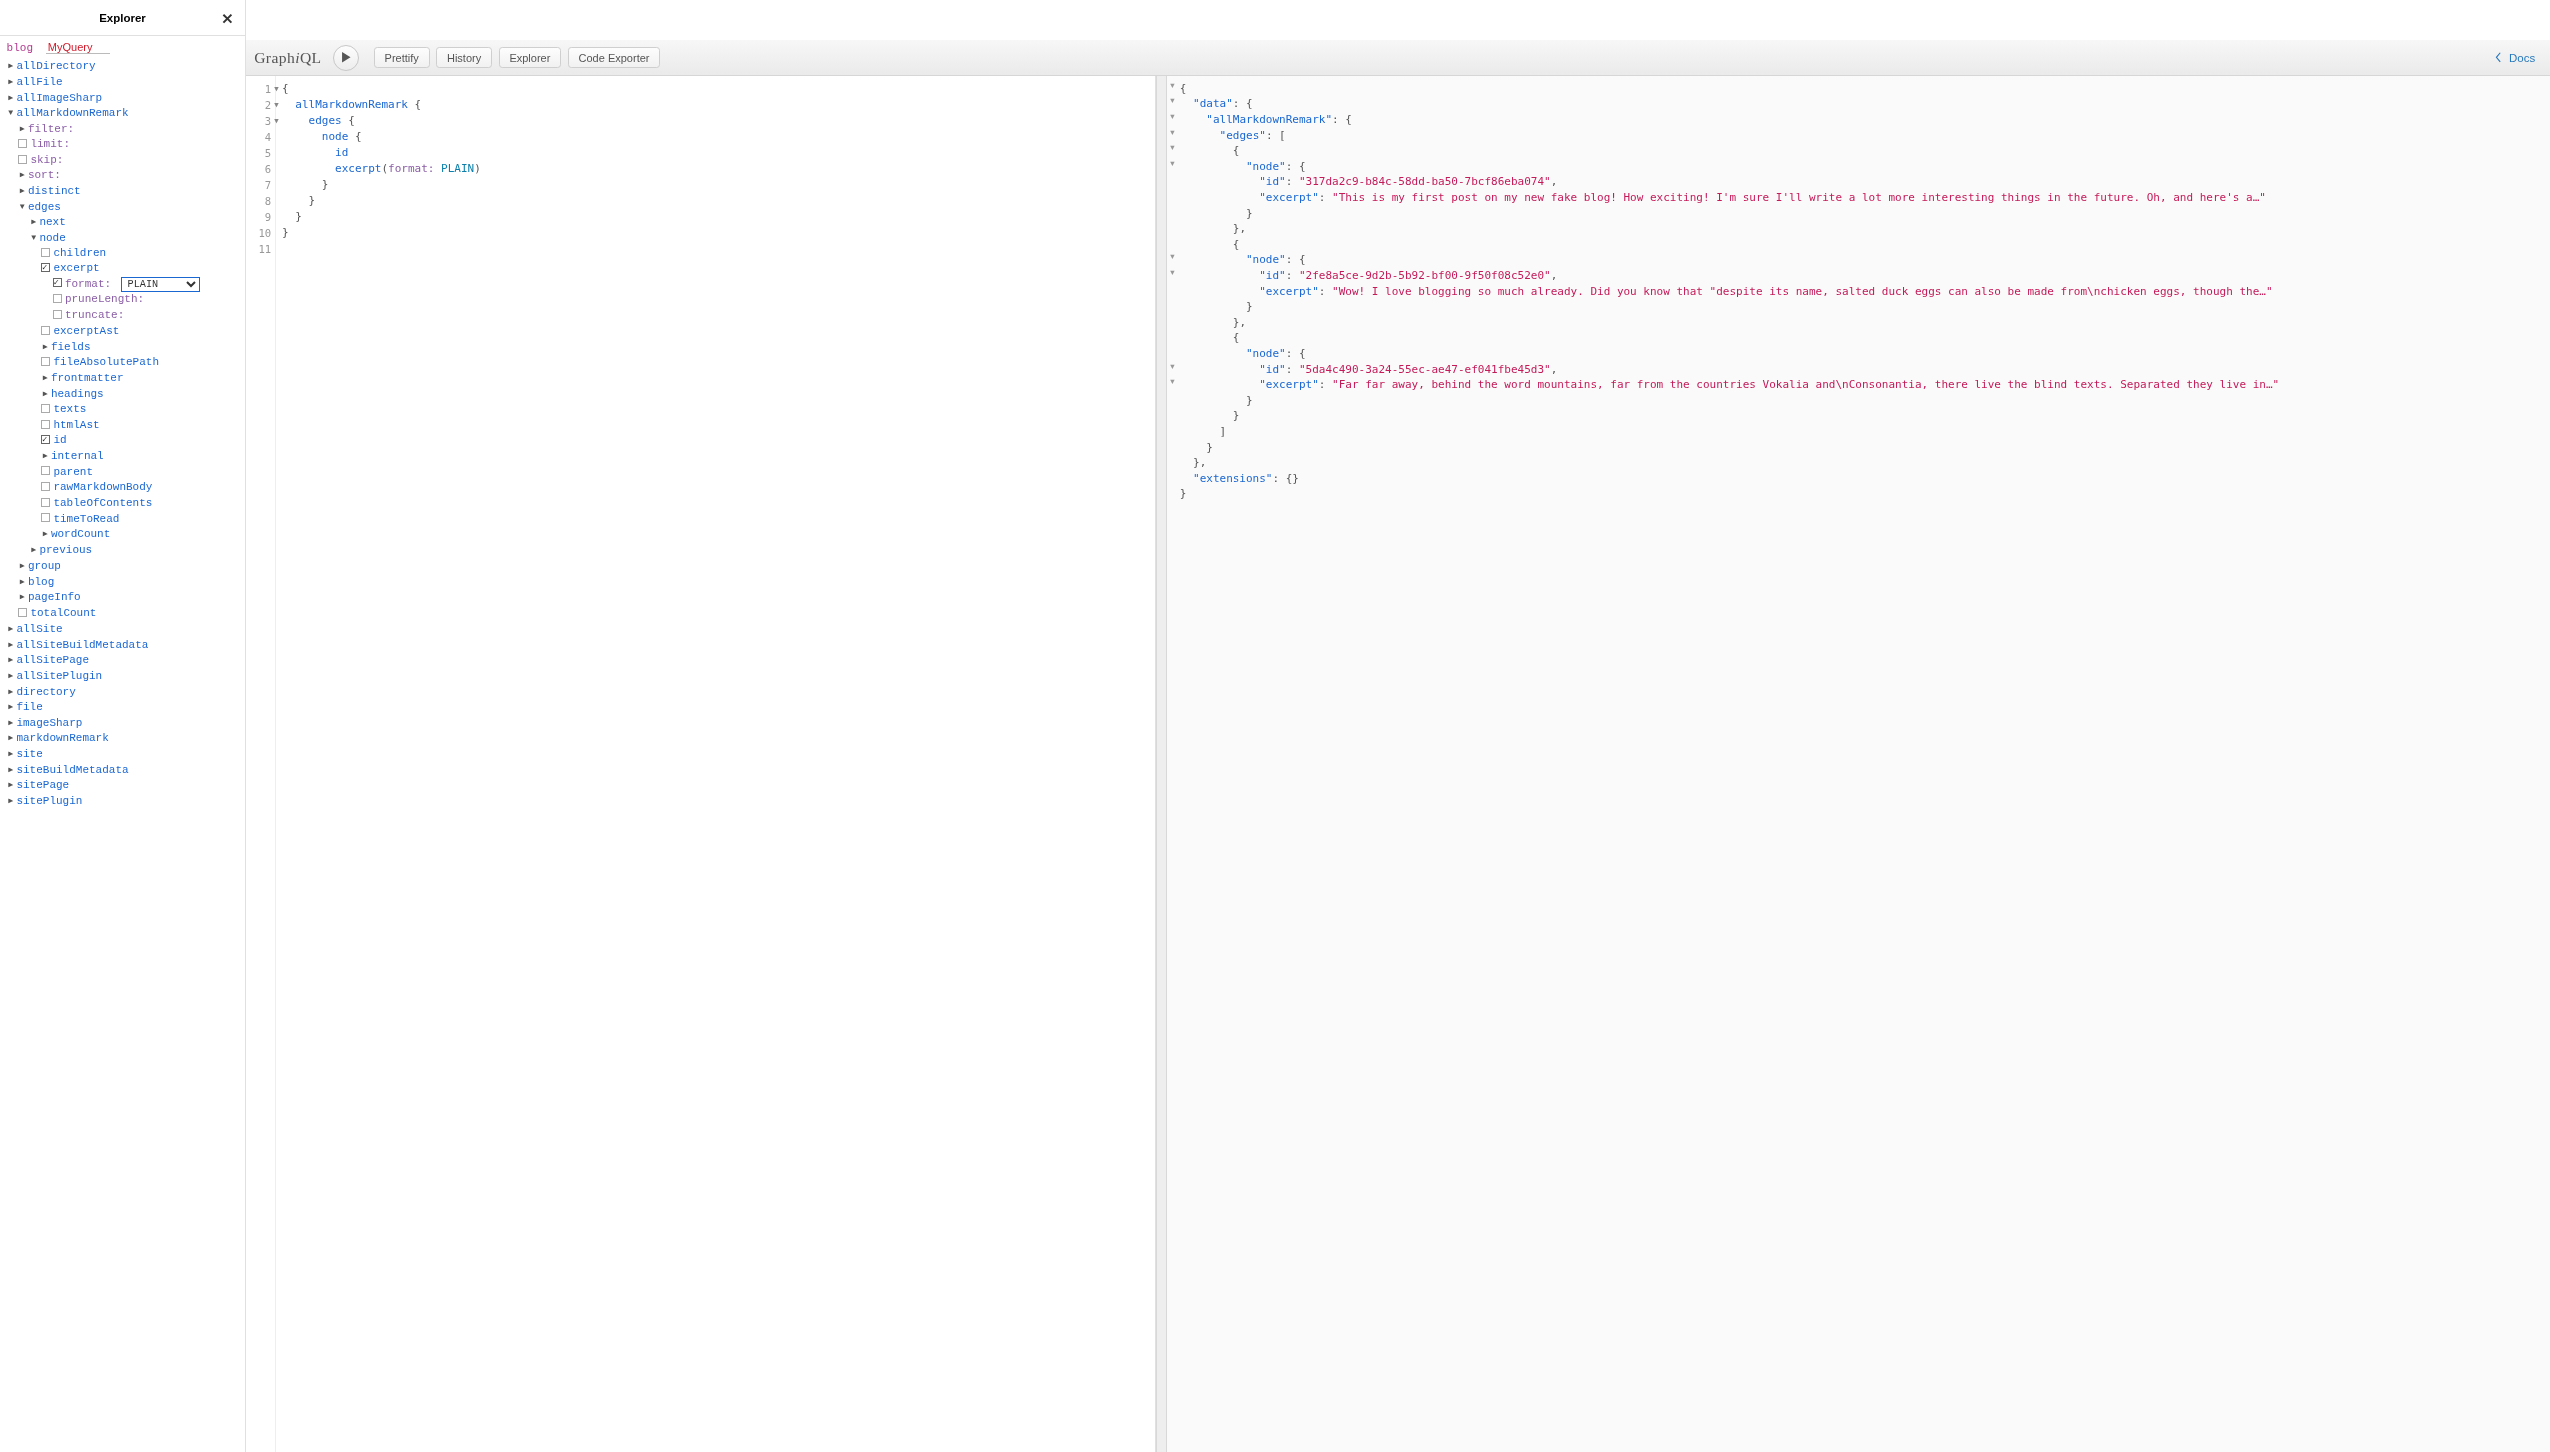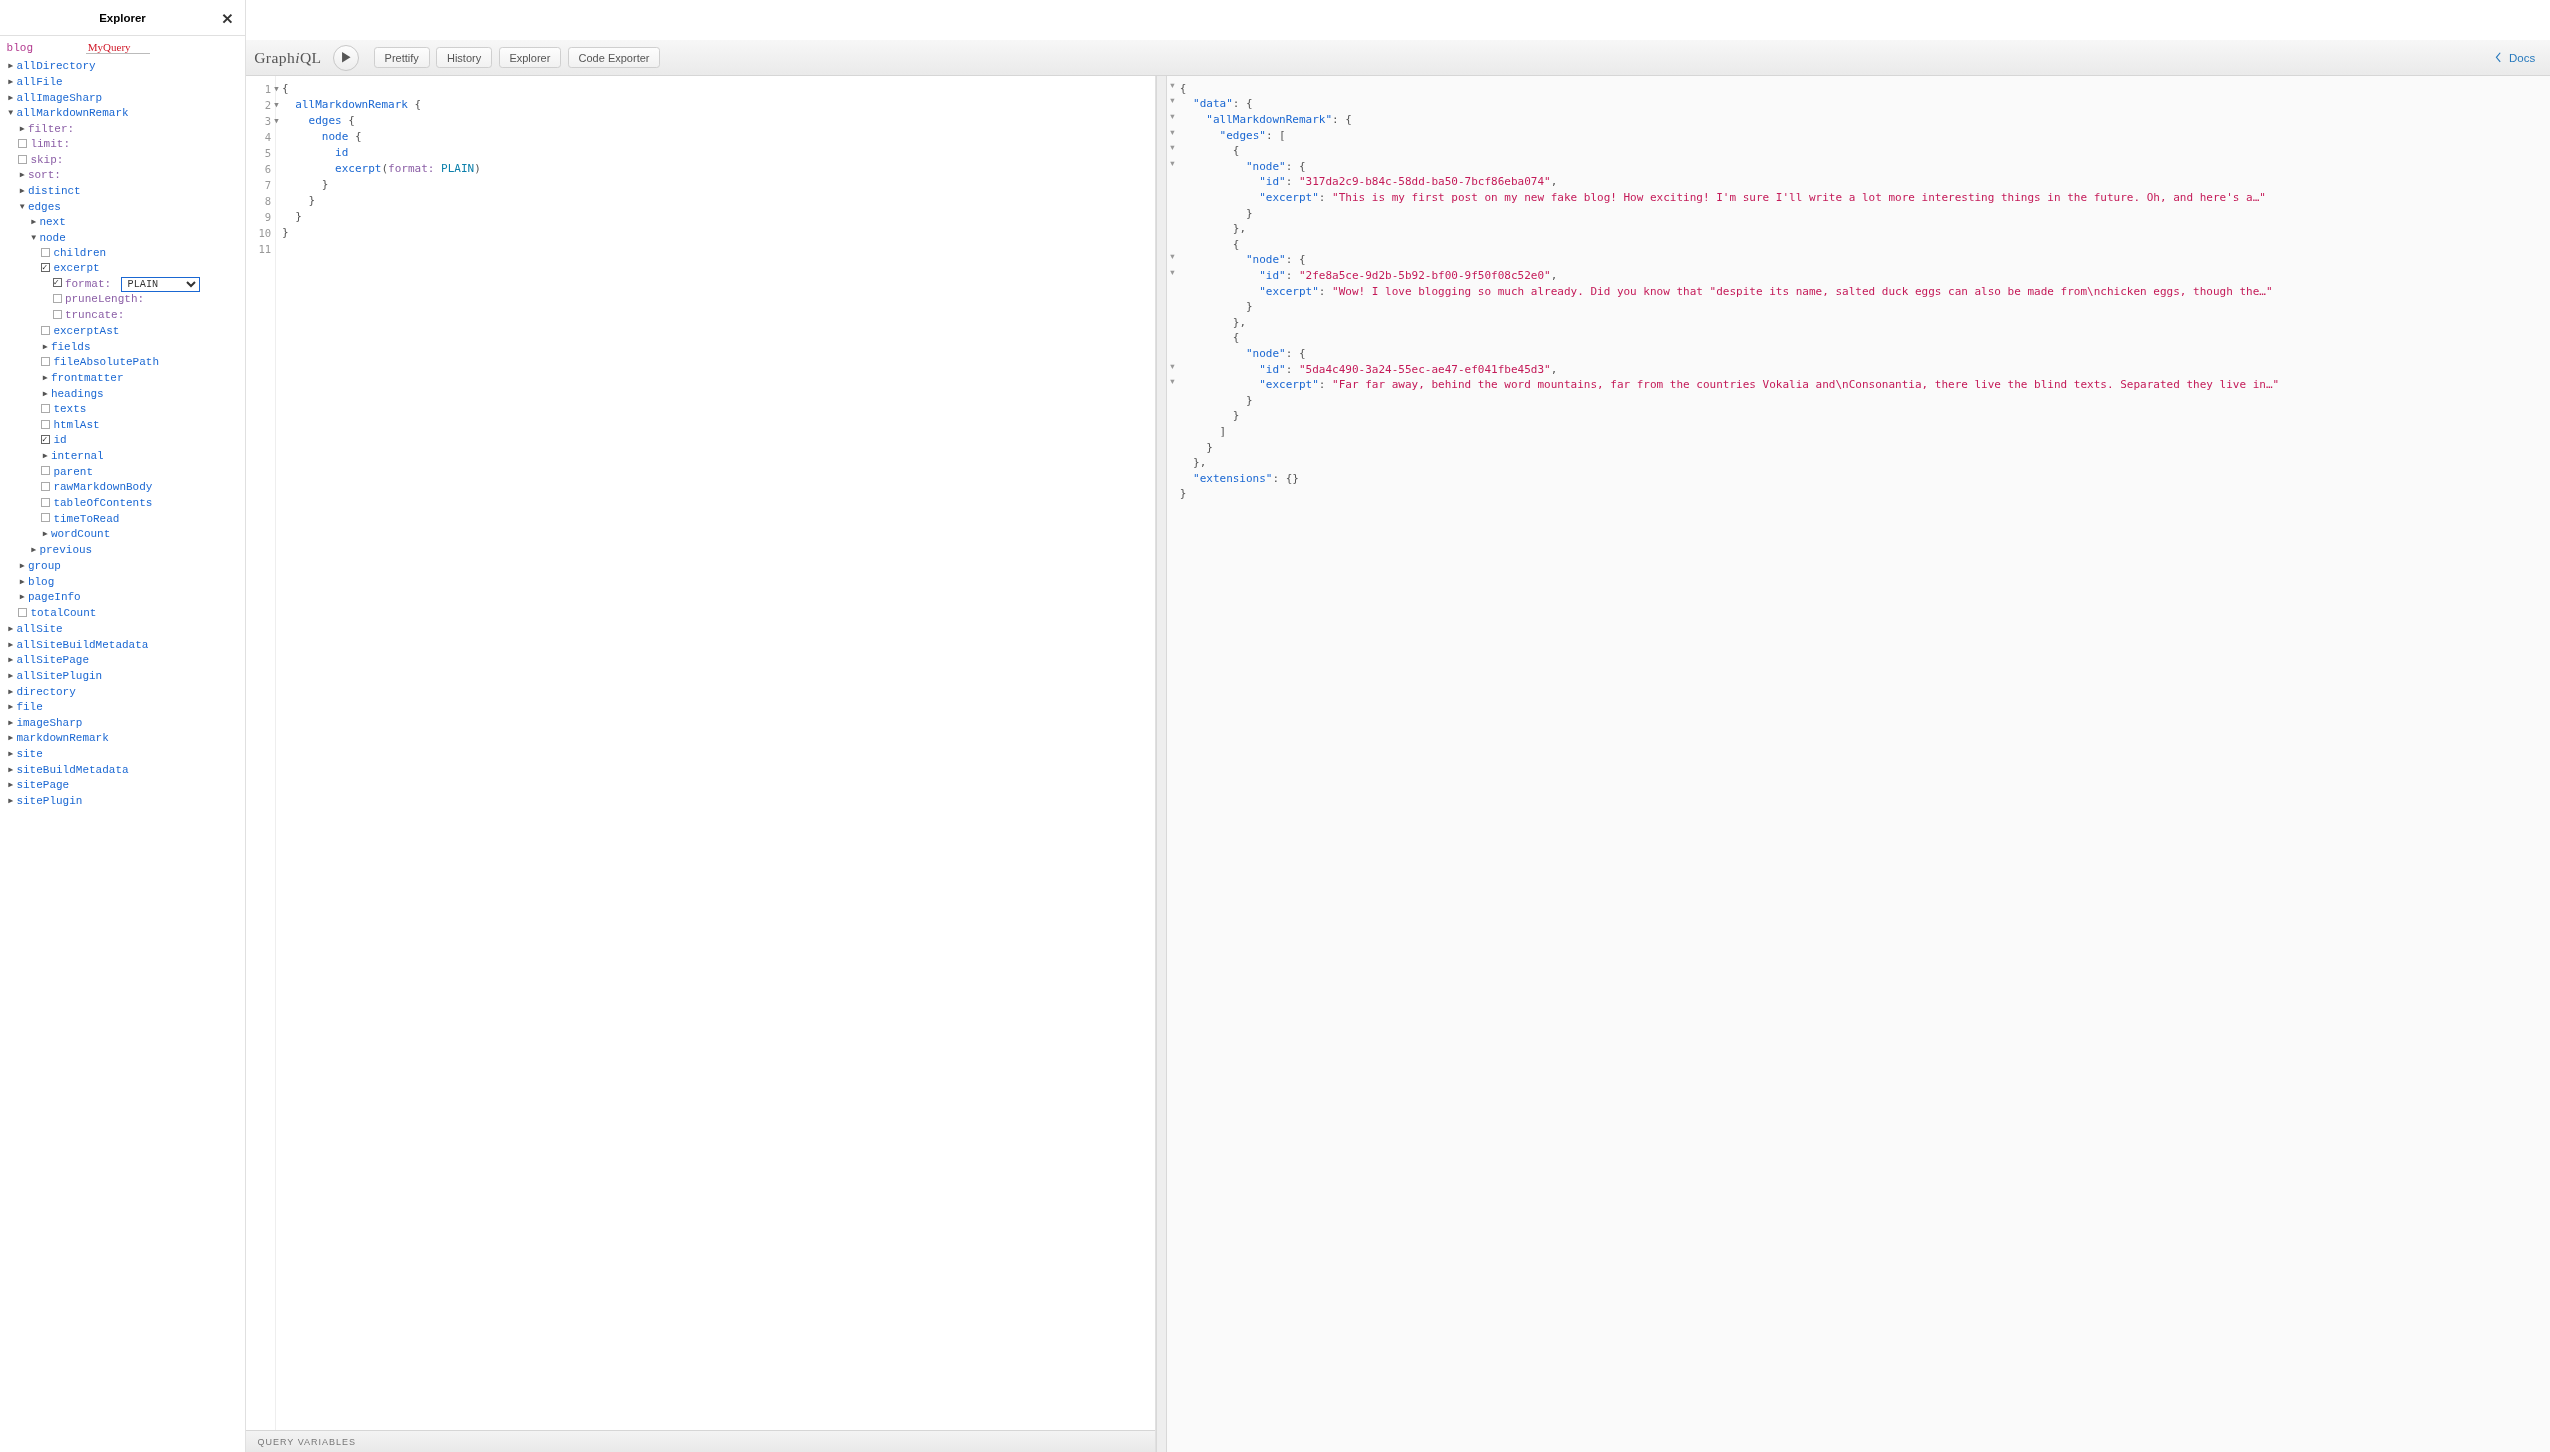--- a/index.html
+++ b/index.html
@@ -40,26 +40,25 @@
     font-family: ui-monospace, Menlo, Monaco, "Courier New", monospace;
     font-size: 11px;
     line-height: 1.35;
   }
   .query-line { color: #b23a8f; margin-bottom: 3.3px; }
   .query-label { color: #b23a8f; }
   .query-name-input {
     color: #d11a2a;
     border: none;
     border-bottom: 0.8px solid #bbb;
-    font-family: Liberation Serif, serif;
+    font-family: Liberation Sans, sans-serif;
     font-size: inherit;
     width: 64px;
     outline: none;
     padding: 0 1.6px;
-    margin-left: 40px;
   }
   .tree ul { list-style: none; padding-left: 11.5px; }
   .tree li { white-space: nowrap; padding: 0.4px 0; }
   .caret {
     display: inline-block;
     width: 8.2px;
     text-align: center;
     color: #555;
     cursor: pointer;
     margin-right: 1.6px;
@@ -375,23 +374,20 @@
     <span class="tok-field">edges</span> <span class="tok-brace">{</span>
       <span class="tok-field">node</span> <span class="tok-brace">{</span>
         <span class="tok-field">id</span>
         <span class="tok-field">excerpt</span><span class="tok-brace">(</span><span class="tok-arg">format</span><span class="tok-arg">:</span> <span class="tok-enum">PLAIN</span><span class="tok-brace">)</span>
       <span class="tok-brace">}</span>
     <span class="tok-brace">}</span>
   <span class="tok-brace">}</span>
 <span class="tok-brace">}</span>
 </div>
       </div>
-      <div class="vars-bar">
-        <span>QUERY VARIABLES</span>
-      </div>
     </div>
     <div class="resizer"></div>
     <div class="result-wrap">
       <div class="result-gutter">
         <div class="rg">▼</div>
           <div class="rg">▼</div>
           <div class="rg">▼</div>
           <div class="rg">▼</div>
           <div class="rg">▼</div>
           <div class="rg">▼</div>

